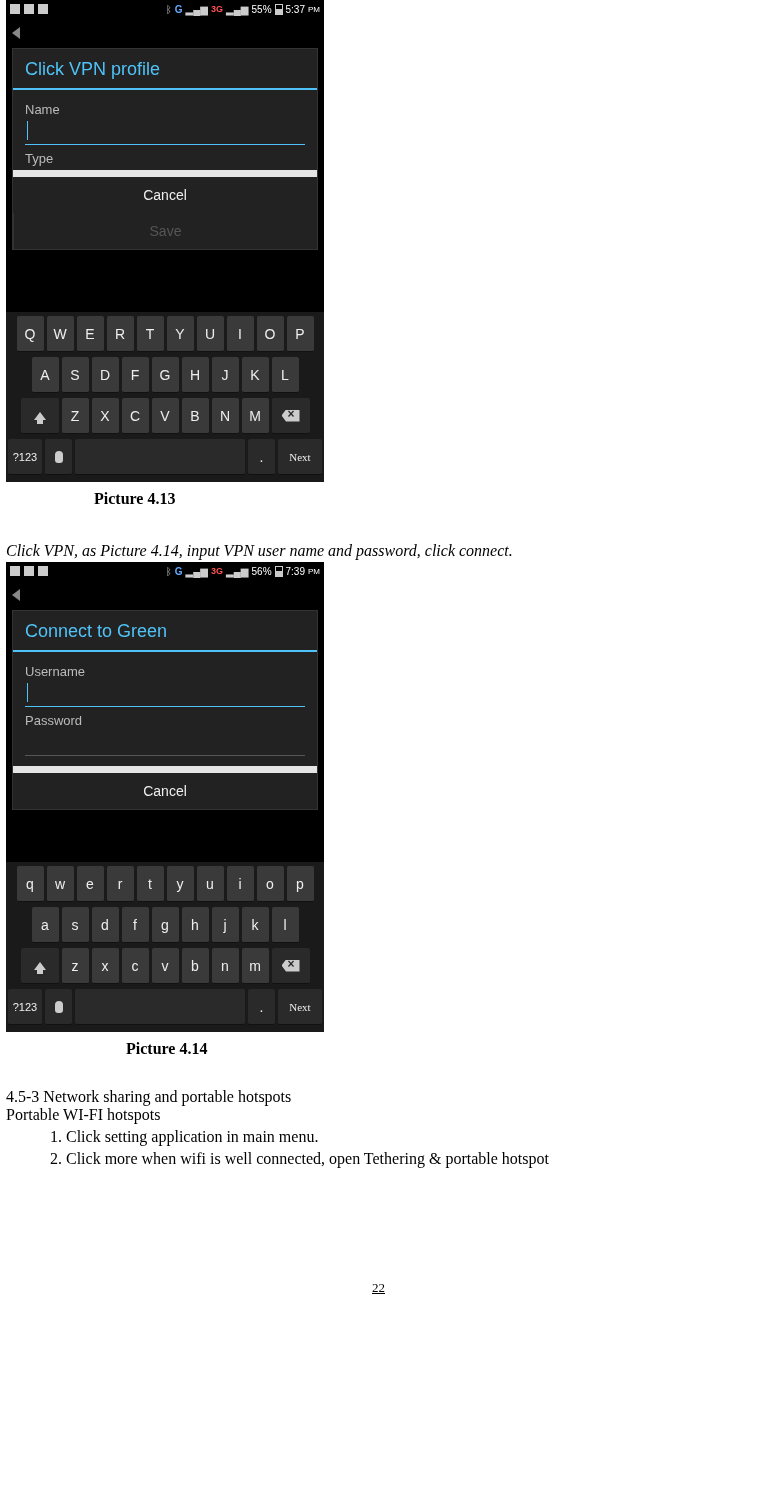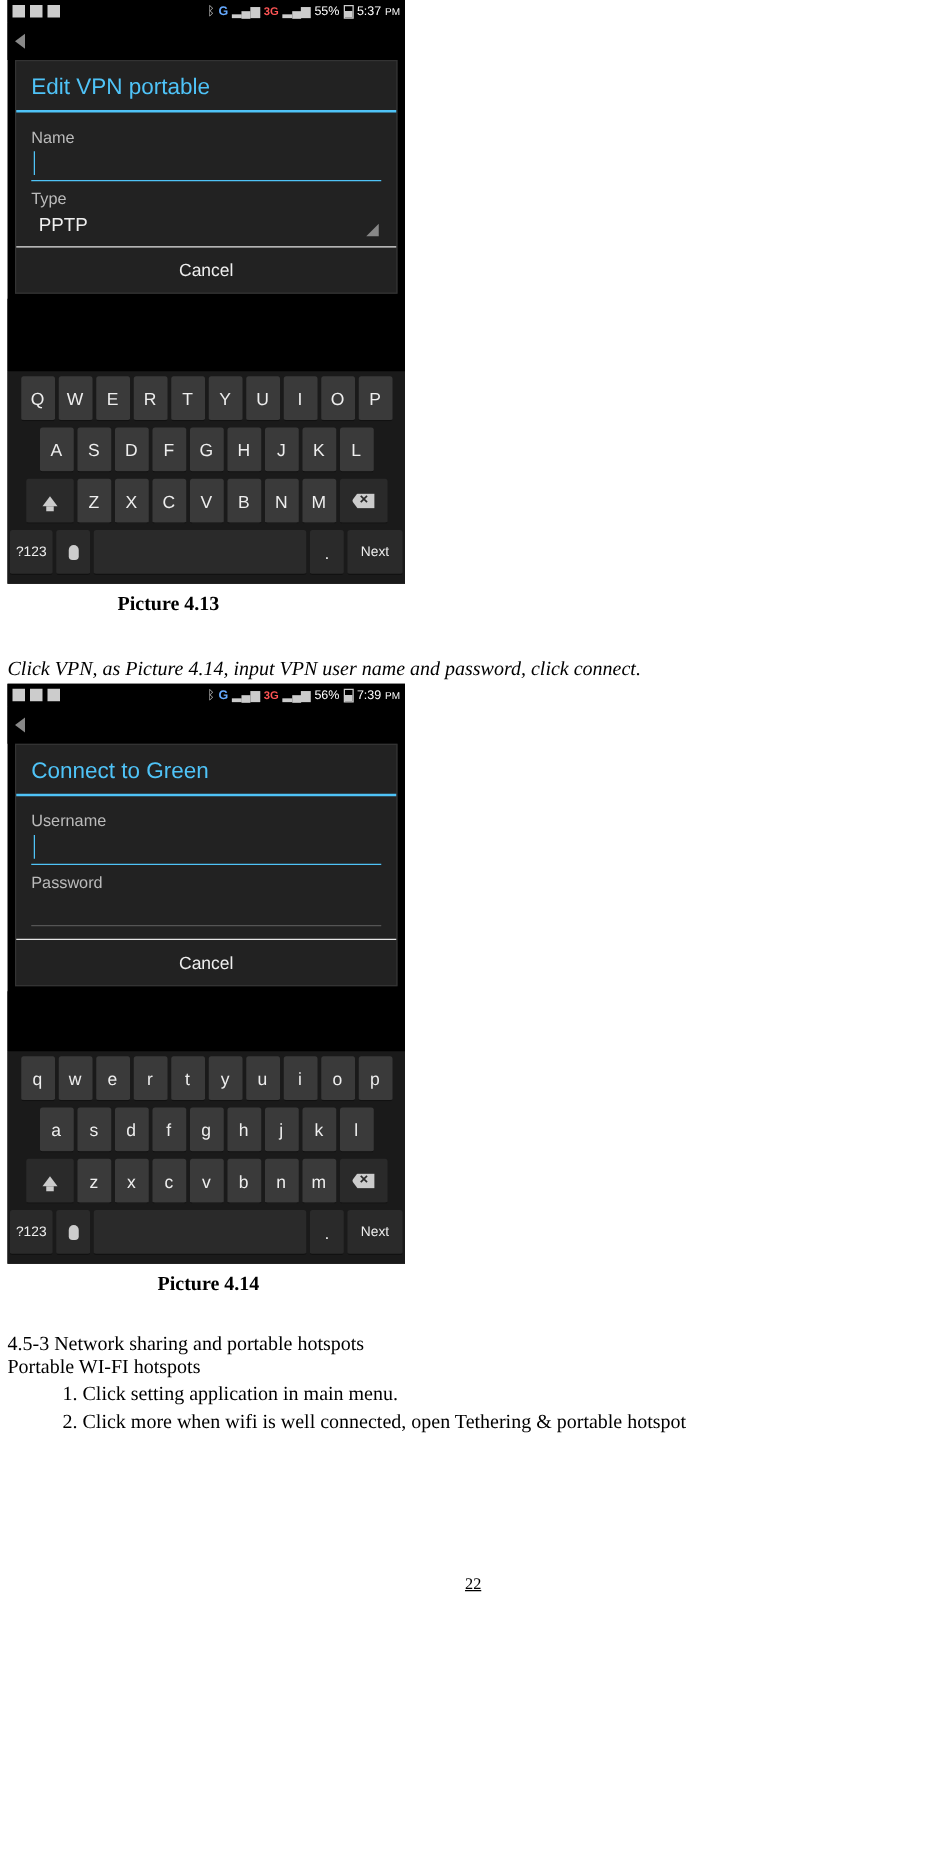--- a/index.html
+++ b/index.html
@@ -22,36 +22,36 @@
     
     .dialog { margin: 0 6px 4px 6px; background: #222; border: 1px solid #333; font-family: Arial, sans-serif; }
     .dialog-title { color: #4fc3f7; font-size: 18px; padding: 10px 12px 8px 12px; border-bottom: 2px solid #4fc3f7; }
     .dialog-body { padding: 8px 12px 4px 12px; }
     .field-label { color: #bbb; font-size: 13px; margin-top: 4px; }
     .field-input { border-bottom: 1px solid #4fc3f7; height: 28px; margin-bottom: 6px; position: relative; }
     .field-input-blink { position: absolute; left: 2px; top: 4px; bottom: 4px; width: 1px; background: #4fc3f7; }
     .field-select { display: flex; justify-content: space-between; align-items: flex-end; padding: 6px 0 4px 6px; border-bottom: 0; }
     .field-select-value { color: #eee; font-size: 15px; }
     .field-select-arrow { width: 0; height: 0; border-left: 10px solid transparent; border-bottom: 10px solid #888; margin-right: 2px; }
-    .dialog-buttons { display: flex; border-top: 1px solid #e5e5e5; flex-direction: column; }
+    .dialog-buttons { display: flex; border-top: 7px solid #e5e5e5; flex-direction: column; }
     .dialog-btn { flex: 1; text-align: center; padding: 10px 0; color: #eee; font-size: 14px; }
     .dialog-btn.disabled { color: #555; }
     .dialog-btn + .dialog-btn { border-left: 1px solid #333; }
     
     
     .phone-gap { height: 58px; background: #000; }
     
     
     .keyboard { background: #1a1a1a; padding: 4px 2px 2px 2px; font-family: Arial, sans-serif; }
     .kb-row { display: flex; justify-content: center; gap: 3px; margin-bottom: 5px; }
     .kb-key { background: #3a3a3a; color: #eee; width: 27px; height: 36px; display: flex; align-items: center; justify-content: center; font-size: 14px; border-radius: 2px; font-weight: 500; border-bottom: 1px solid #111;}
     .kb-key.wide { width: 38px; }
     .kb-key.dark { background: #2a2a2a; }
     .kb-key.space { flex: 1; }
-    .kb-key.next { width: 44px; font-size: 11px; }
+    .kb-key.next { width: 44px; font-size: 11px; font-family: Liberation Serif, serif; }
     .kb-key.num { width: 34px; font-size: 11px; }
     .kb-shift-icon { width: 0; height: 0; border-left: 6px solid transparent; border-right: 6px solid transparent; border-bottom: 8px solid #ccc; position: relative; }
     .kb-shift-icon::after { content:''; position:absolute; left:-3px; top:8px; width:6px; height:4px; background:#ccc; }
     .kb-back-icon { width: 18px; height: 12px; background: #ccc; clip-path: polygon(25% 0, 100% 0, 100% 100%, 25% 100%, 0 50%); position: relative; }
     .kb-back-icon::after { content:'×'; position:absolute; left:6px; top:-3px; color:#2a2a2a; font-size:12px; font-weight:bold; }
     .kb-mic-icon { width: 8px; height: 12px; background: #ccc; border-radius: 4px 4px 3px 3px; }
     
     
     .caption { font-weight: bold; margin-left: 88px; padding: 8px 0 6px 0; }
     .para { margin: 28px 0 2px 0; font-style: italic; }
@@ -79,34 +79,31 @@
       <span>55%</span>
       <span style="display:inline-block;width:8px;height:11px;border:1px solid #ccc;background:linear-gradient(to top,#ccc 55%,transparent 55%)"></span>
       <span>5:37</span>
       <span style="font-size:8px">PM</span>
     </div>
   </div>
   <div class="phone-header">
     <div class="back-icon"></div>
   </div>
   <div class="dialog">
-    <div class="dialog-title">Edit VPN portable</div>
+    <div class="dialog-title">Click VPN profile</div>
     <div class="dialog-body">
       <div class="field-label">Name</div>
       <div class="field-input">
           <div class="field-input-blink"></div>
         </div>
       <div class="field-label">Type</div>
-      <div class="field-select">
-        <span class="field-select-value">PPTP</span>
-        <span class="field-select-arrow"></span>
-      </div>
     </div>
     <div class="dialog-buttons">
       <div class="dialog-btn">Cancel</div>
+      <div class="dialog-btn disabled">Save</div>
     </div>
   </div>
   <div class="phone-gap"></div>
   <div class="keyboard">
     <div class="kb-row">
       <div class="kb-key">Q</div>
       <div class="kb-key">W</div>
       <div class="kb-key">E</div>
       <div class="kb-key">R</div>
       <div class="kb-key">T</div>

